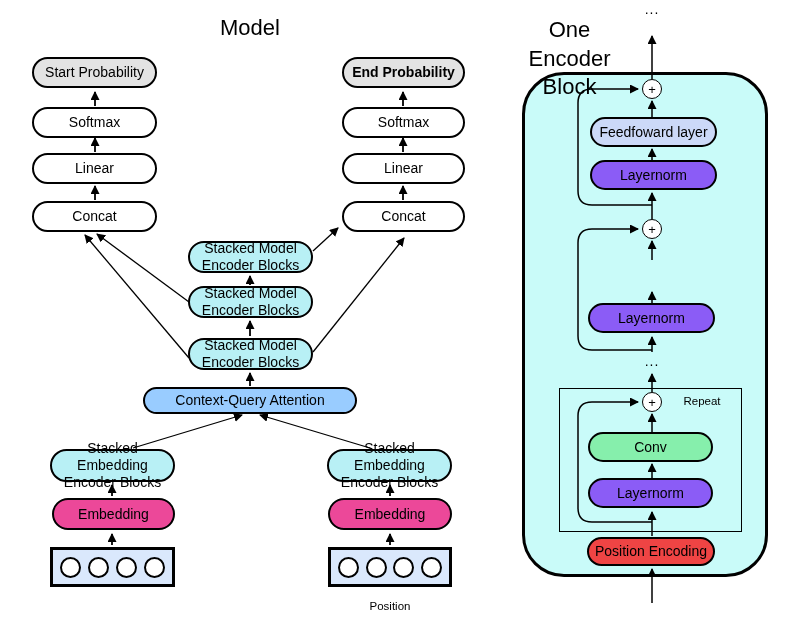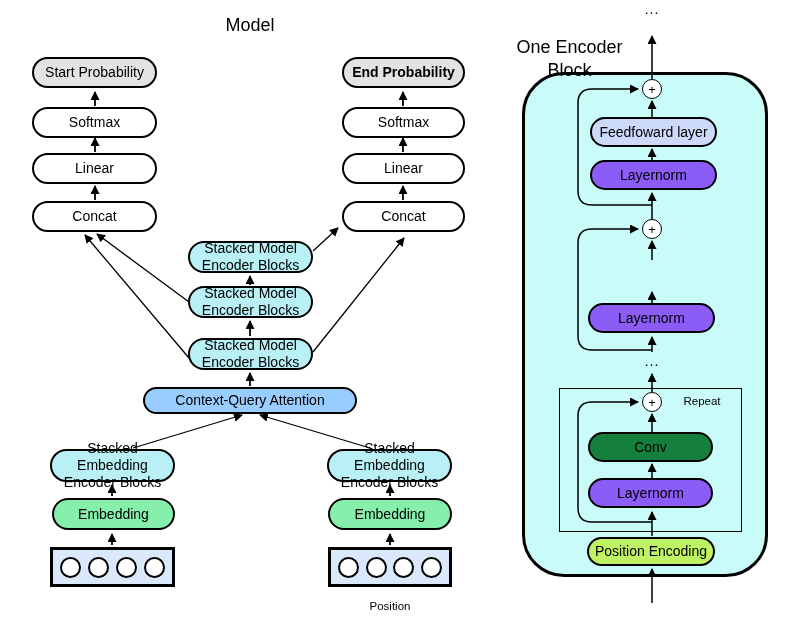--- a/index.html
+++ b/index.html
@@ -11,40 +11,40 @@
   .node{
     position:absolute;box-sizing:border-box;
     border:2.5px solid #000;border-radius:999px;
     display:flex;align-items:center;justify-content:center;
     font-size:14px;line-height:1.2;text-align:center;
     background:#fff;z-index:3;padding:0 4px;
   }
   .gray{background:#e3e3e3;}
   .cyan{background:#b8f0f5;}
   .blue{background:#99ccff;}
-  .green{background:#86efac;text-align:center;}
+  .green{background:#ec4899;text-align:center;}
   .periwinkle{background:#ccd9f8;}
   .yellow{background:#8b5cf6;}
   .salmon{background:#f8b7b1;}
-  .pink{background:#15803d;text-align:center;}
-  .lavender{background:#bef264;}
+  .pink{background:#86efac;text-align:center;}
+  .lavender{background:#ef4444;}
   .container-box{
     position:absolute;box-sizing:border-box;left:522px;top:72px;width:246px;height:505px;
     background:#c9fbf9;border:3px solid #000;border-radius:42px;z-index:1;
   }
   .repeat-box{
     position:absolute;box-sizing:border-box;left:559px;top:388px;width:183px;height:144px;
     border:1.6px solid #000;background:transparent;z-index:2;
   }
   .plus{
     position:absolute;box-sizing:border-box;width:20px;height:20px;border-radius:50%;
     border:1.6px solid #000;background:#fff;display:flex;align-items:center;justify-content:center;
     font-size:13px;line-height:1;z-index:4;
   }
-  .title{position:absolute;text-align:center;font-size:18px;line-height:1.3;z-index:3;}
+  .title{position:absolute;text-align:center;font-size:22px;line-height:1.3;z-index:3;}
   .small-label{position:absolute;text-align:center;font-size:11.5px;z-index:3;}
   .ellipsis{position:absolute;text-align:center;font-size:14px;letter-spacing:1px;z-index:3;line-height:1;}
   .input-box{
     position:absolute;box-sizing:border-box;background:#dae8fc;border:3px solid #000;
     display:flex;align-items:center;justify-content:space-evenly;z-index:3;
   }
   .token{
     width:21px;height:21px;border-radius:50%;background:#fff;border:2px solid #000;box-sizing:border-box;
   }
   svg.wires{position:absolute;left:0;top:0;z-index:2;}
@@ -138,21 +138,21 @@
   <div class="node cyan" style="left:327px;top:449px;width:125px;height:33px;">Stacked Embedding Encoder Blocks</div>
   <div class="node green" style="left:328px;top:498px;width:124px;height:32px;">Embedding</div>
   <div class="input-box" style="left:328px;top:547px;width:124px;height:40px;">
     <div class="token"></div>
     <div class="token"></div>
     <div class="token"></div>
     <div class="token"></div>
   </div>
   <div class="small-label" style="left:340px;top:600px;width:100px;">Position</div>
 
-  <div class="title" style="left:512px;top:16px;width:115px;margin-top:20px;">One Encoder Block</div>
+  <div class="title" style="left:512px;top:16px;width:115px;">One Encoder Block</div>
 
   <div class="ellipsis" style="left:632px;top:2px;width:40px;">...</div>
 
   <div class="plus" style="left:642px;top:79px;">+</div>
   <div class="node periwinkle" style="left:590px;top:117px;width:127px;height:30px;">Feedfoward layer</div>
   <div class="node yellow" style="left:590px;top:160px;width:127px;height:30px;">Layernorm</div>
 
   <div class="plus" style="left:642px;top:219px;">+</div>
   <div class="node yellow" style="left:588px;top:303px;width:127px;height:30px;">Layernorm</div>
 

